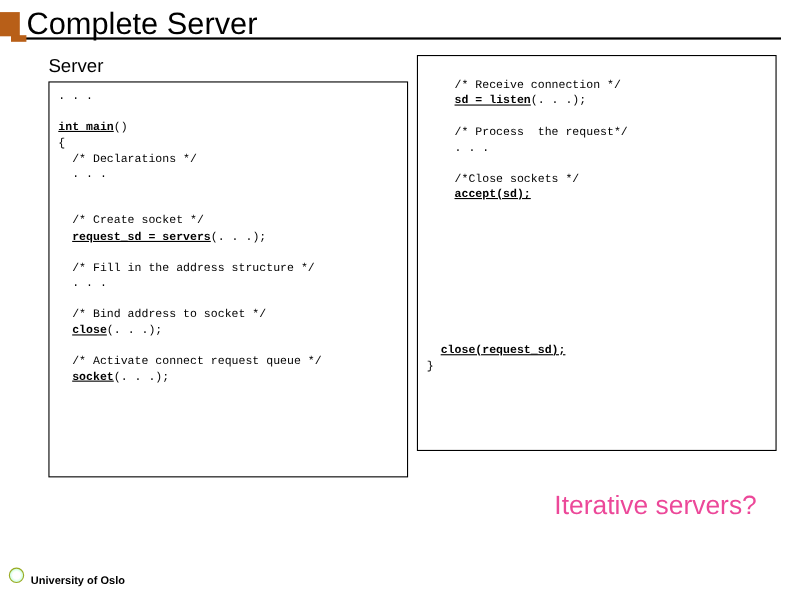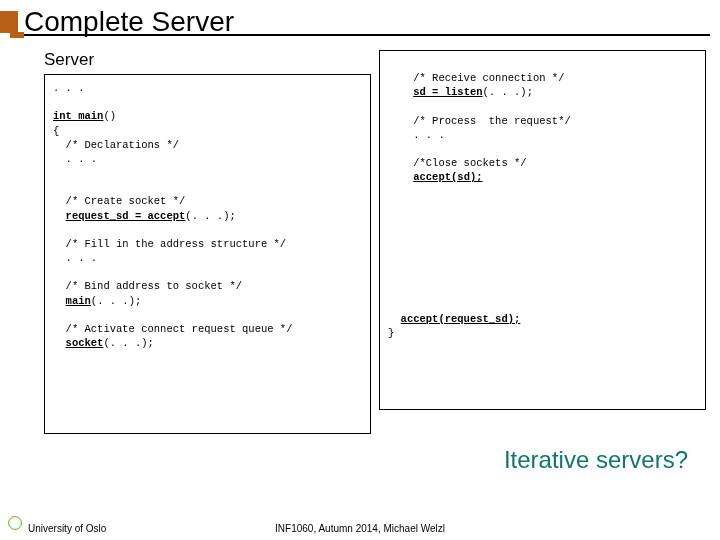--- a/index.html
+++ b/index.html
@@ -7,23 +7,23 @@
   .slide { width: 720px; height: 540px; position: relative; border-radius: 14px; }
   .title-bar { display: flex; align-items: center; padding-top: 6px; }
   .title-marker { width: 18px; height: 22px; background: #B85F18; margin-right: 6px; }
   .title-divider { position: absolute; left: 10px; right: 10px; top: 34px; height: 2px; background: #000; }
   .title-divider::before { content: ""; position: absolute; left: 0; top: -2px; width: 14px; height: 6px; background: #B85F18; }
   h1 { font-size: 28px; font-weight: 400; }
   .cols { display: flex; gap: 8px; padding: 12px 14px 0 44px; }
   .col { flex: 1; }
   .col-title { font-size: 17px; font-weight: 400; margin-bottom: 4px; }
   .codebox { border: 1.5px solid #000; padding: 6px 8px; font-family: "Courier New", monospace; font-size: 10.5px; line-height: 1.35; white-space: pre; background: #fff; min-height: 360px; }
-  .sub-q { text-align: right; font-size: 24px; color: #0f766e; padding-right: 32px; margin-top: 12px; }
+  .sub-q { text-align: right; font-size: 24px; color: #ec4899; padding-right: 32px; margin-top: 12px; }
   .footer { position: absolute; bottom: 6px; left: 0; right: 0; display: flex; align-items: center; font-size: 10px; }
-  .footer .uni { font-weight: 400; margin-left: 28px; }
+  .footer .uni { font-weight: 700; margin-left: 28px; }
   .footer .course { position: absolute; left: 50%; transform: translateX(-50%); }
   .seal { width: 14px; height: 14px; border-radius: 50%; border: 1px solid #9a2; background: radial-gradient(circle, #fff 40%, #cfd 70%); position: absolute; left: 8px; bottom: 4px; }
   b { font-weight: 700; text-decoration: underline; }
 </style>
 </head>
 <body>
 
 <div class="slide">
   <div class="title-bar">
     <div class="title-marker"></div>
@@ -36,27 +36,27 @@
       <div class="col-title">Server</div>
       <div class="codebox"><span>. . .
 
 <b>int main</b>()
 {
   /* Declarations */
   . . .
 
 
   /* Create socket */
-  <b>request_sd = accept</b>(. . .);
+  <b>request_sd = servers</b>(. . .);
 
   /* Fill in the address structure */
   . . .
 
   /* Bind address to socket */
-  <b>main</b>(. . .);
+  <b>close</b>(. . .);
 
   /* Activate connect request queue */
   <b>socket</b>(. . .);</span></div>
     </div>
     <div class="col">
       <div class="codebox"><span>
     /* Receive connection */
     <b>sd = listen</b>(. . .);
 
     /* Process  the request*/
@@ -66,25 +66,24 @@
     <b>accept(sd);</b>
 
 
 
 
 
 
 
 
 
-  <b>accept(request_sd);</b>
+  <b>close(request_sd);</b>
 }</span></div>
     </div>
   </div>
 
   <div class="sub-q">Iterative servers?</div>
 
   <div class="footer">
     <div class="seal"></div>
     <div class="uni">University of Oslo</div>
-    <div class="course">INF1060, Autumn 2014, Michael Welzl</div>
   </div>
 </div>
 
 </body></html>

